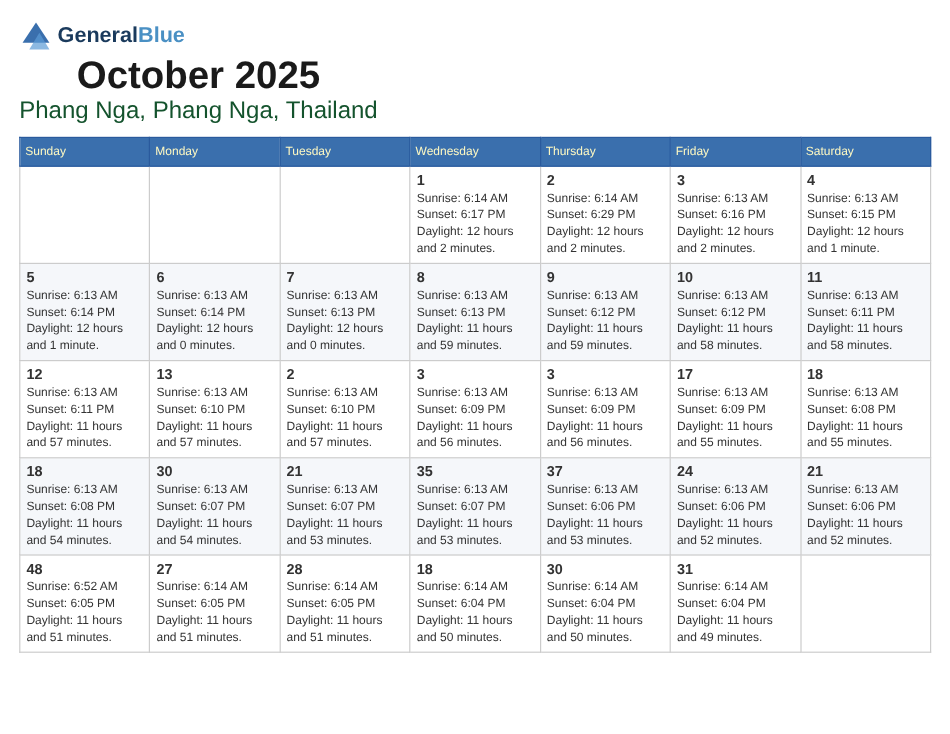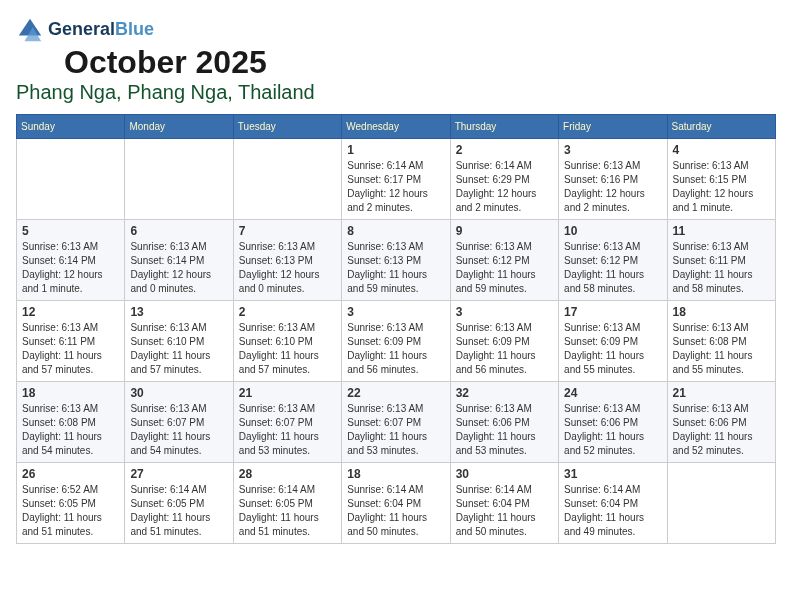--- a/index.html
+++ b/index.html
@@ -254,47 +254,47 @@
 Sunset: 6:07 PM
 Daylight: 11 hours and 54 minutes.</div>
         </td>
         <td>
           <span class="day-num">21</span>
           <div class="cell-content">Sunrise: 6:13 AM
 Sunset: 6:07 PM
 Daylight: 11 hours and 53 minutes.</div>
         </td>
         <td>
-          <span class="day-num">22</span>
+          <span class="day-num">35</span>
           <div class="cell-content">Sunrise: 6:13 AM
 Sunset: 6:07 PM
 Daylight: 11 hours and 53 minutes.</div>
         </td>
         <td>
-          <span class="day-num">32</span>
+          <span class="day-num">37</span>
           <div class="cell-content">Sunrise: 6:13 AM
 Sunset: 6:06 PM
 Daylight: 11 hours and 53 minutes.</div>
         </td>
         <td>
           <span class="day-num">24</span>
           <div class="cell-content">Sunrise: 6:13 AM
 Sunset: 6:06 PM
 Daylight: 11 hours and 52 minutes.</div>
         </td>
         <td>
           <span class="day-num">21</span>
           <div class="cell-content">Sunrise: 6:13 AM
 Sunset: 6:06 PM
 Daylight: 11 hours and 52 minutes.</div>
         </td>
       </tr>
       <tr>
         <td>
-          <span class="day-num">26</span>
+          <span class="day-num">48</span>
           <div class="cell-content">Sunrise: 6:52 AM
 Sunset: 6:05 PM
 Daylight: 11 hours and 51 minutes.</div>
         </td>
         <td>
           <span class="day-num">27</span>
           <div class="cell-content">Sunrise: 6:14 AM
 Sunset: 6:05 PM
 Daylight: 11 hours and 51 minutes.</div>
         </td>

